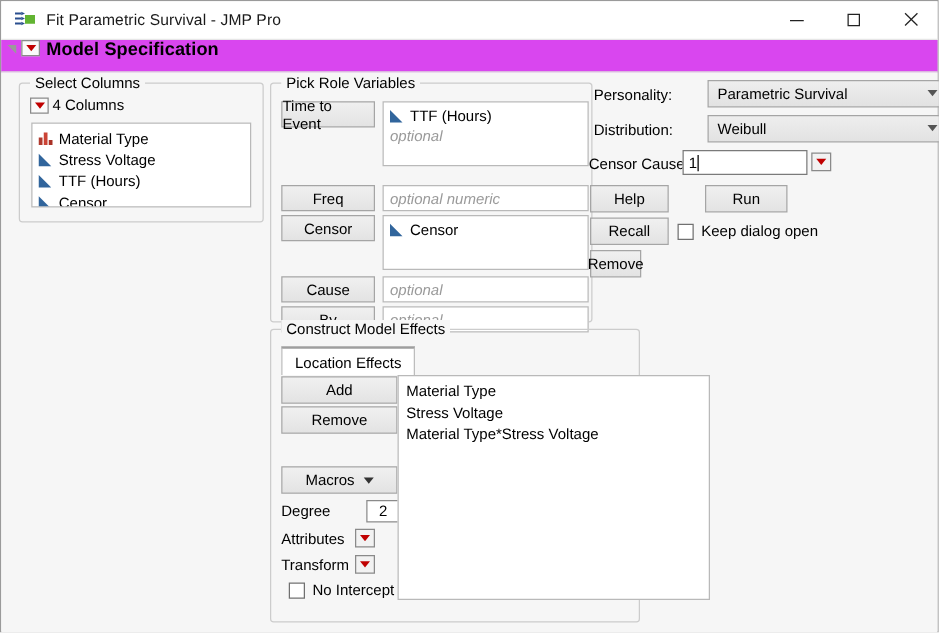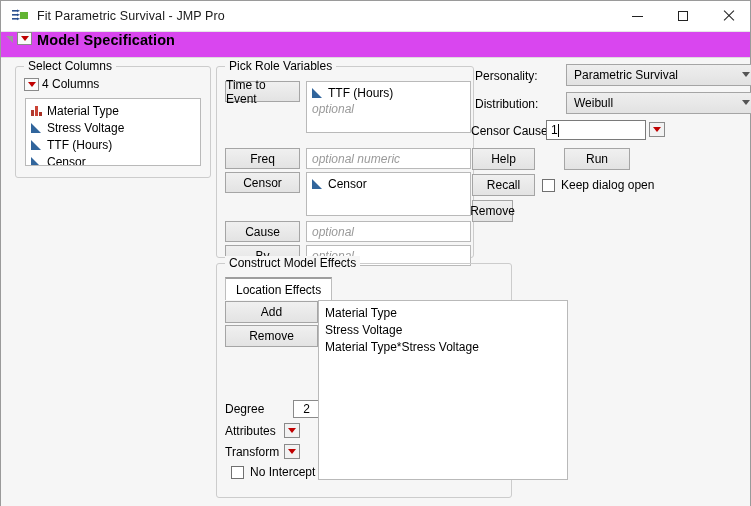--- a/index.html
+++ b/index.html
@@ -599,20 +599,24 @@
 
     <div class="group" id="construct-effects">
       <div class="legend">Construct Model Effects</div>
 
       <div class="tabstrip">
         <div class="tab active">Location Effects</div>
       </div>
 
       <div class="eff-btn" style="left:8px; top:37px;">Add</div>
       <div class="eff-btn" style="left:8px; top:61px;">Remove</div>
+      <div class="eff-btn" style="left:8px; top:109px;">
+        <span>Macros</span>
+        <span class="dd"></span>
+      </div>
 
       <div class="deg-row" style="left:8px; top:136px;gap:10px;">
         <span style="width:58px;">Degree</span>
         <span class="deg-field">2</span>
       </div>
 
       <div class="deg-row" style="left:8px; top:159px;">
         <span style="width:59px;">Attributes</span>
         <span class="red-btn" style="position:relative;">
             <i></i>

